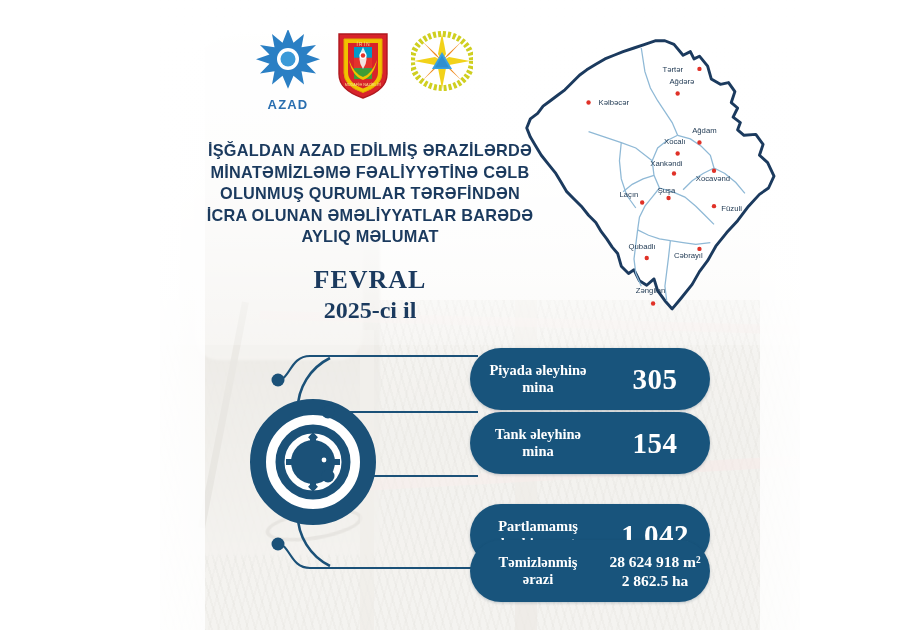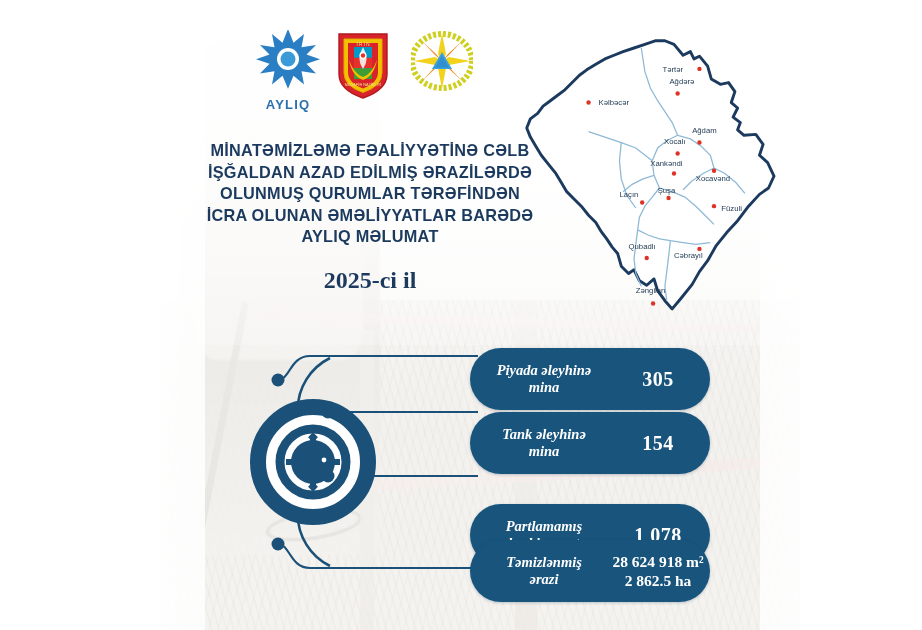--- a/index.html
+++ b/index.html
@@ -107,25 +107,24 @@
   
   .pill{
     position:absolute;left:470px;width:240px;height:62px;
     background:#18547c;border-radius:31px;
     display:flex;align-items:center;color:#fff;
     font-family:"Liberation Serif",serif;
     box-shadow:0 1px 3px rgba(20,50,80,.25);
   }
   .pill .label{
     width:124px;text-align:center;font-size:14.5px;line-height:17px;font-weight:bold;
-    padding-left:12px;
-    font-style:italic;
+    padding-left:6px;
   }
   .pill .value{
-    flex:1;text-align:center;font-size:20px;font-weight:bold;line-height:32px;letter-spacing:.5px;
+    flex:1;text-align:center;font-size:29px;font-weight:bold;line-height:32px;letter-spacing:.5px;
   }
   .pill.two-line .value{font-size:15.5px;line-height:19px;letter-spacing:0;}
   #pill-0{top:348px;}
   #pill-1{top:412px;justify-content:center;}
   #pill-2{top:504px;}
   #pill-3{top:540px;}
 </style>
 </head>
 <body>
 
@@ -152,21 +151,21 @@
   <div class="logos">
 
     <div class="logo logo-anama">
       <svg width="64" height="62" viewBox="0 0 64 62">
         <g fill="#2a7fc4">
           <path d="M32 2 L37.5 17 L48 7.5 L45.5 22 L60 19.5 L50.5 30 L64 35 L50.5 40 L60 50.5 L45.5 48 L48 62.5 L37.5 53 L32 67 L26.5 53 L16 62.5 L18.5 48 L4 50.5 L13.5 40 L0 35 L13.5 30 L4 19.5 L18.5 22 L16 7.5 L26.5 17 Z" transform="translate(0,-3) scale(1,0.92)"></path>
         </g>
         <circle cx="32" cy="29" r="11" fill="#ffffff"></circle>
         <circle cx="32" cy="29" r="7.5" fill="#3b9ad8"></circle>
       </svg>
-      <div class="anama-word">AYLIQ</div>
+      <div class="anama-word">AZAD</div>
     </div>
 
     <div class="logo logo-mod">
       <svg width="56" height="70" viewBox="0 0 56 70">
         <path d="M4 4 H52 V44 Q52 60 28 68 Q4 60 4 44 Z" fill="#d8232a" stroke="#b0181f" stroke-width="1.4"></path>
         <path d="M9 9 H47 V43 Q47 56 28 62.5 Q9 56 9 43 Z" fill="#f2c200" stroke="#e0a800" stroke-width="1"></path>
         <path d="M13 13 H43 V42 Q43 53 28 58.5 Q13 53 13 42 Z" fill="#d8232a"></path>
         <rect x="19" y="17" width="18" height="32" fill="#0099c8"></rect>
         <rect x="19" y="27.7" width="18" height="10.6" fill="#e4322b"></rect>
         <rect x="19" y="38.3" width="18" height="10.7" fill="#3f9c35"></rect>
@@ -257,28 +256,29 @@
         <text class="map-label" x="108" y="186">Laçın</text>
         <text class="map-label" x="220" y="201">Füzuli</text>
         <text class="map-label" x="118" y="243">Qubadlı</text>
         <text class="map-label" x="168" y="253">Cəbrayıl</text>
         <text class="map-label" x="126" y="292">Zəngilan</text>
       </g>
     </svg>
   </div>
 
   <div class="headline">
+    <div>İŞĞALDAN AZAD EDİLMİŞ ƏRAZİLƏRDƏ</div>
     <div>MİNATƏMİZLƏMƏ FƏALİYYƏTİNƏ CƏLB</div>
-    <div>İŞĞALDAN AZAD EDİLMİŞ ƏRAZİLƏRDƏ</div>
     <div>OLUNMUŞ QURUMLAR TƏRƏFİNDƏN</div>
     <div>İCRA OLUNAN ƏMƏLİYYATLAR BARƏDƏ</div>
     <div>AYLIQ MƏLUMAT</div>
   </div>
 
   <div class="month-block">
+    <div class="month">FEVRAL</div>
     <div class="year">2025-ci il</div>
   </div>
 
   <div class="connectors">
     <svg width="260" height="270" viewBox="0 0 260 270">
       <g fill="none" stroke="#1b5178" stroke-width="2.6">
         <path d="M80 122 A 58 58 0 0 1 80 18"></path>
         <path d="M80 122 A 58 58 0 0 0 80 226"></path>
       </g>
 
@@ -330,21 +330,21 @@
       <span>mina</span>
     </div>
     <div class="value">154</div>
   </div>
 
   <div class="pill" id="pill-2">
     <div class="label">
       <span>Partlamamış</span><br>
       <span>hərbi sursat</span>
     </div>
-    <div class="value">1 078</div>
+    <div class="value">1 042</div>
   </div>
 
   <div class="pill two-line" id="pill-3">
     <div class="label">
       <span>Təmizlənmiş</span><br>
       <span>ərazi</span>
     </div>
     <div class="value">
       <span>28 624 918 m²</span><br>
       <span>2 862.5 ha</span>

